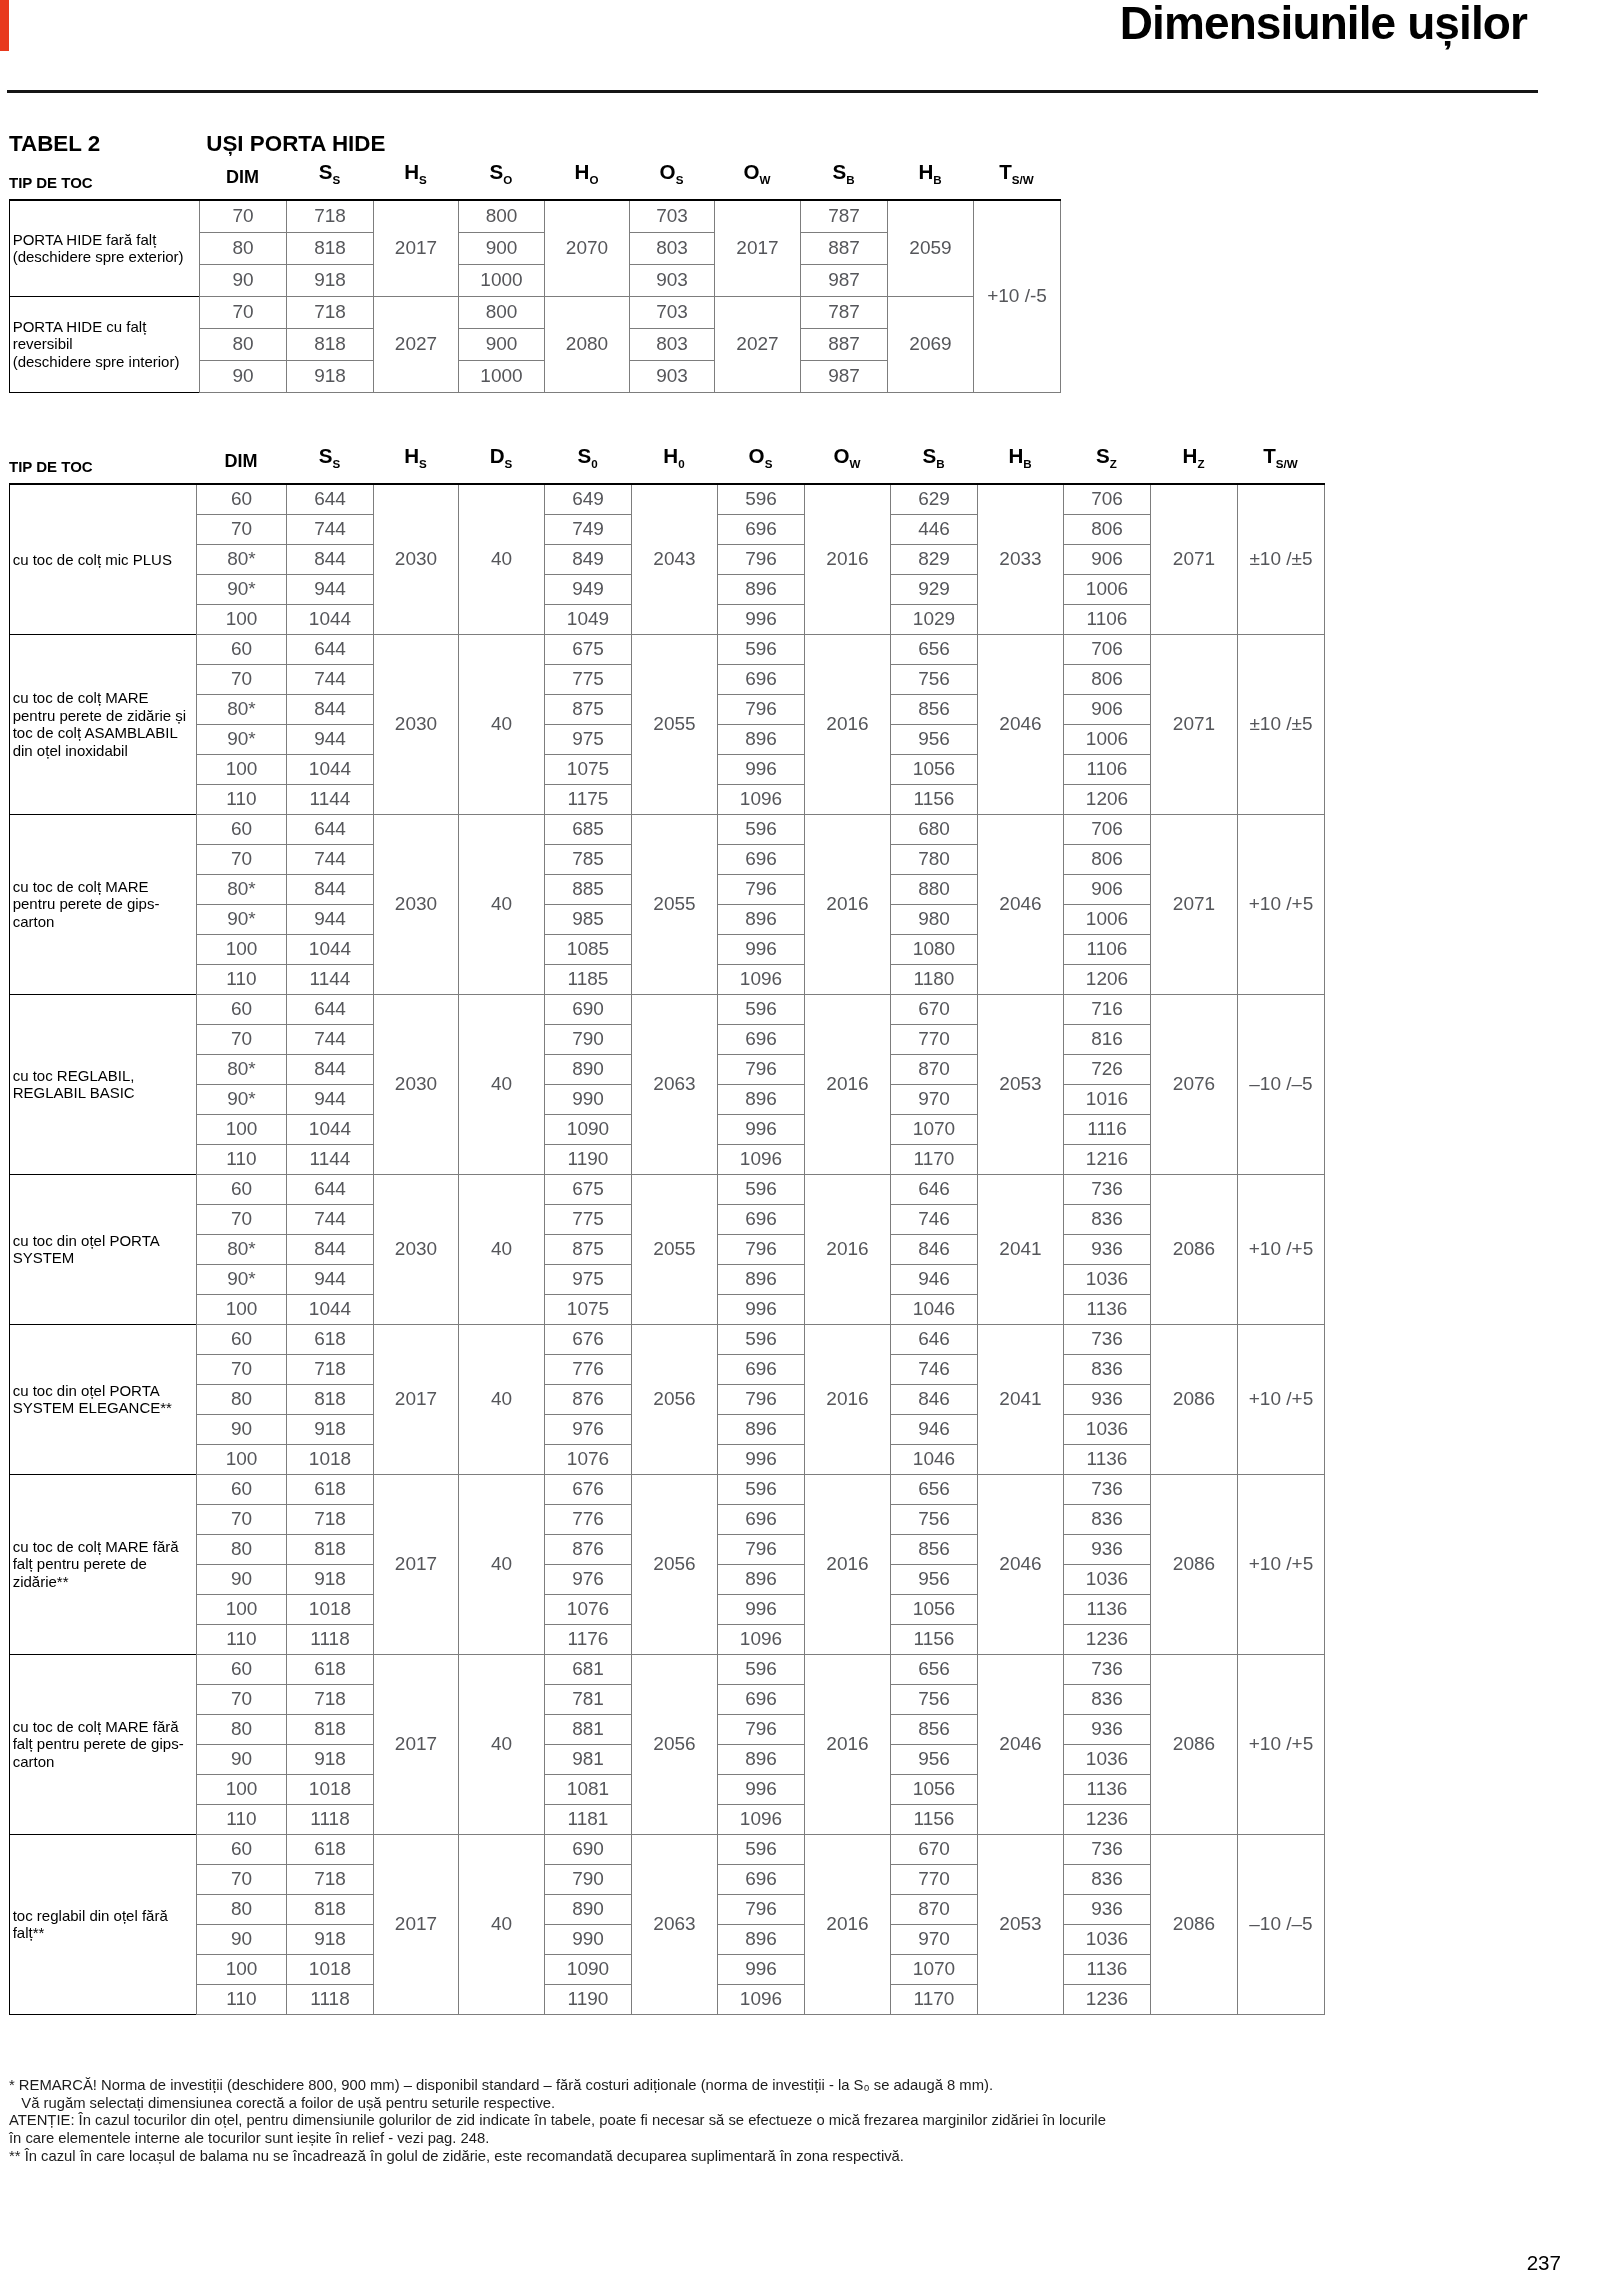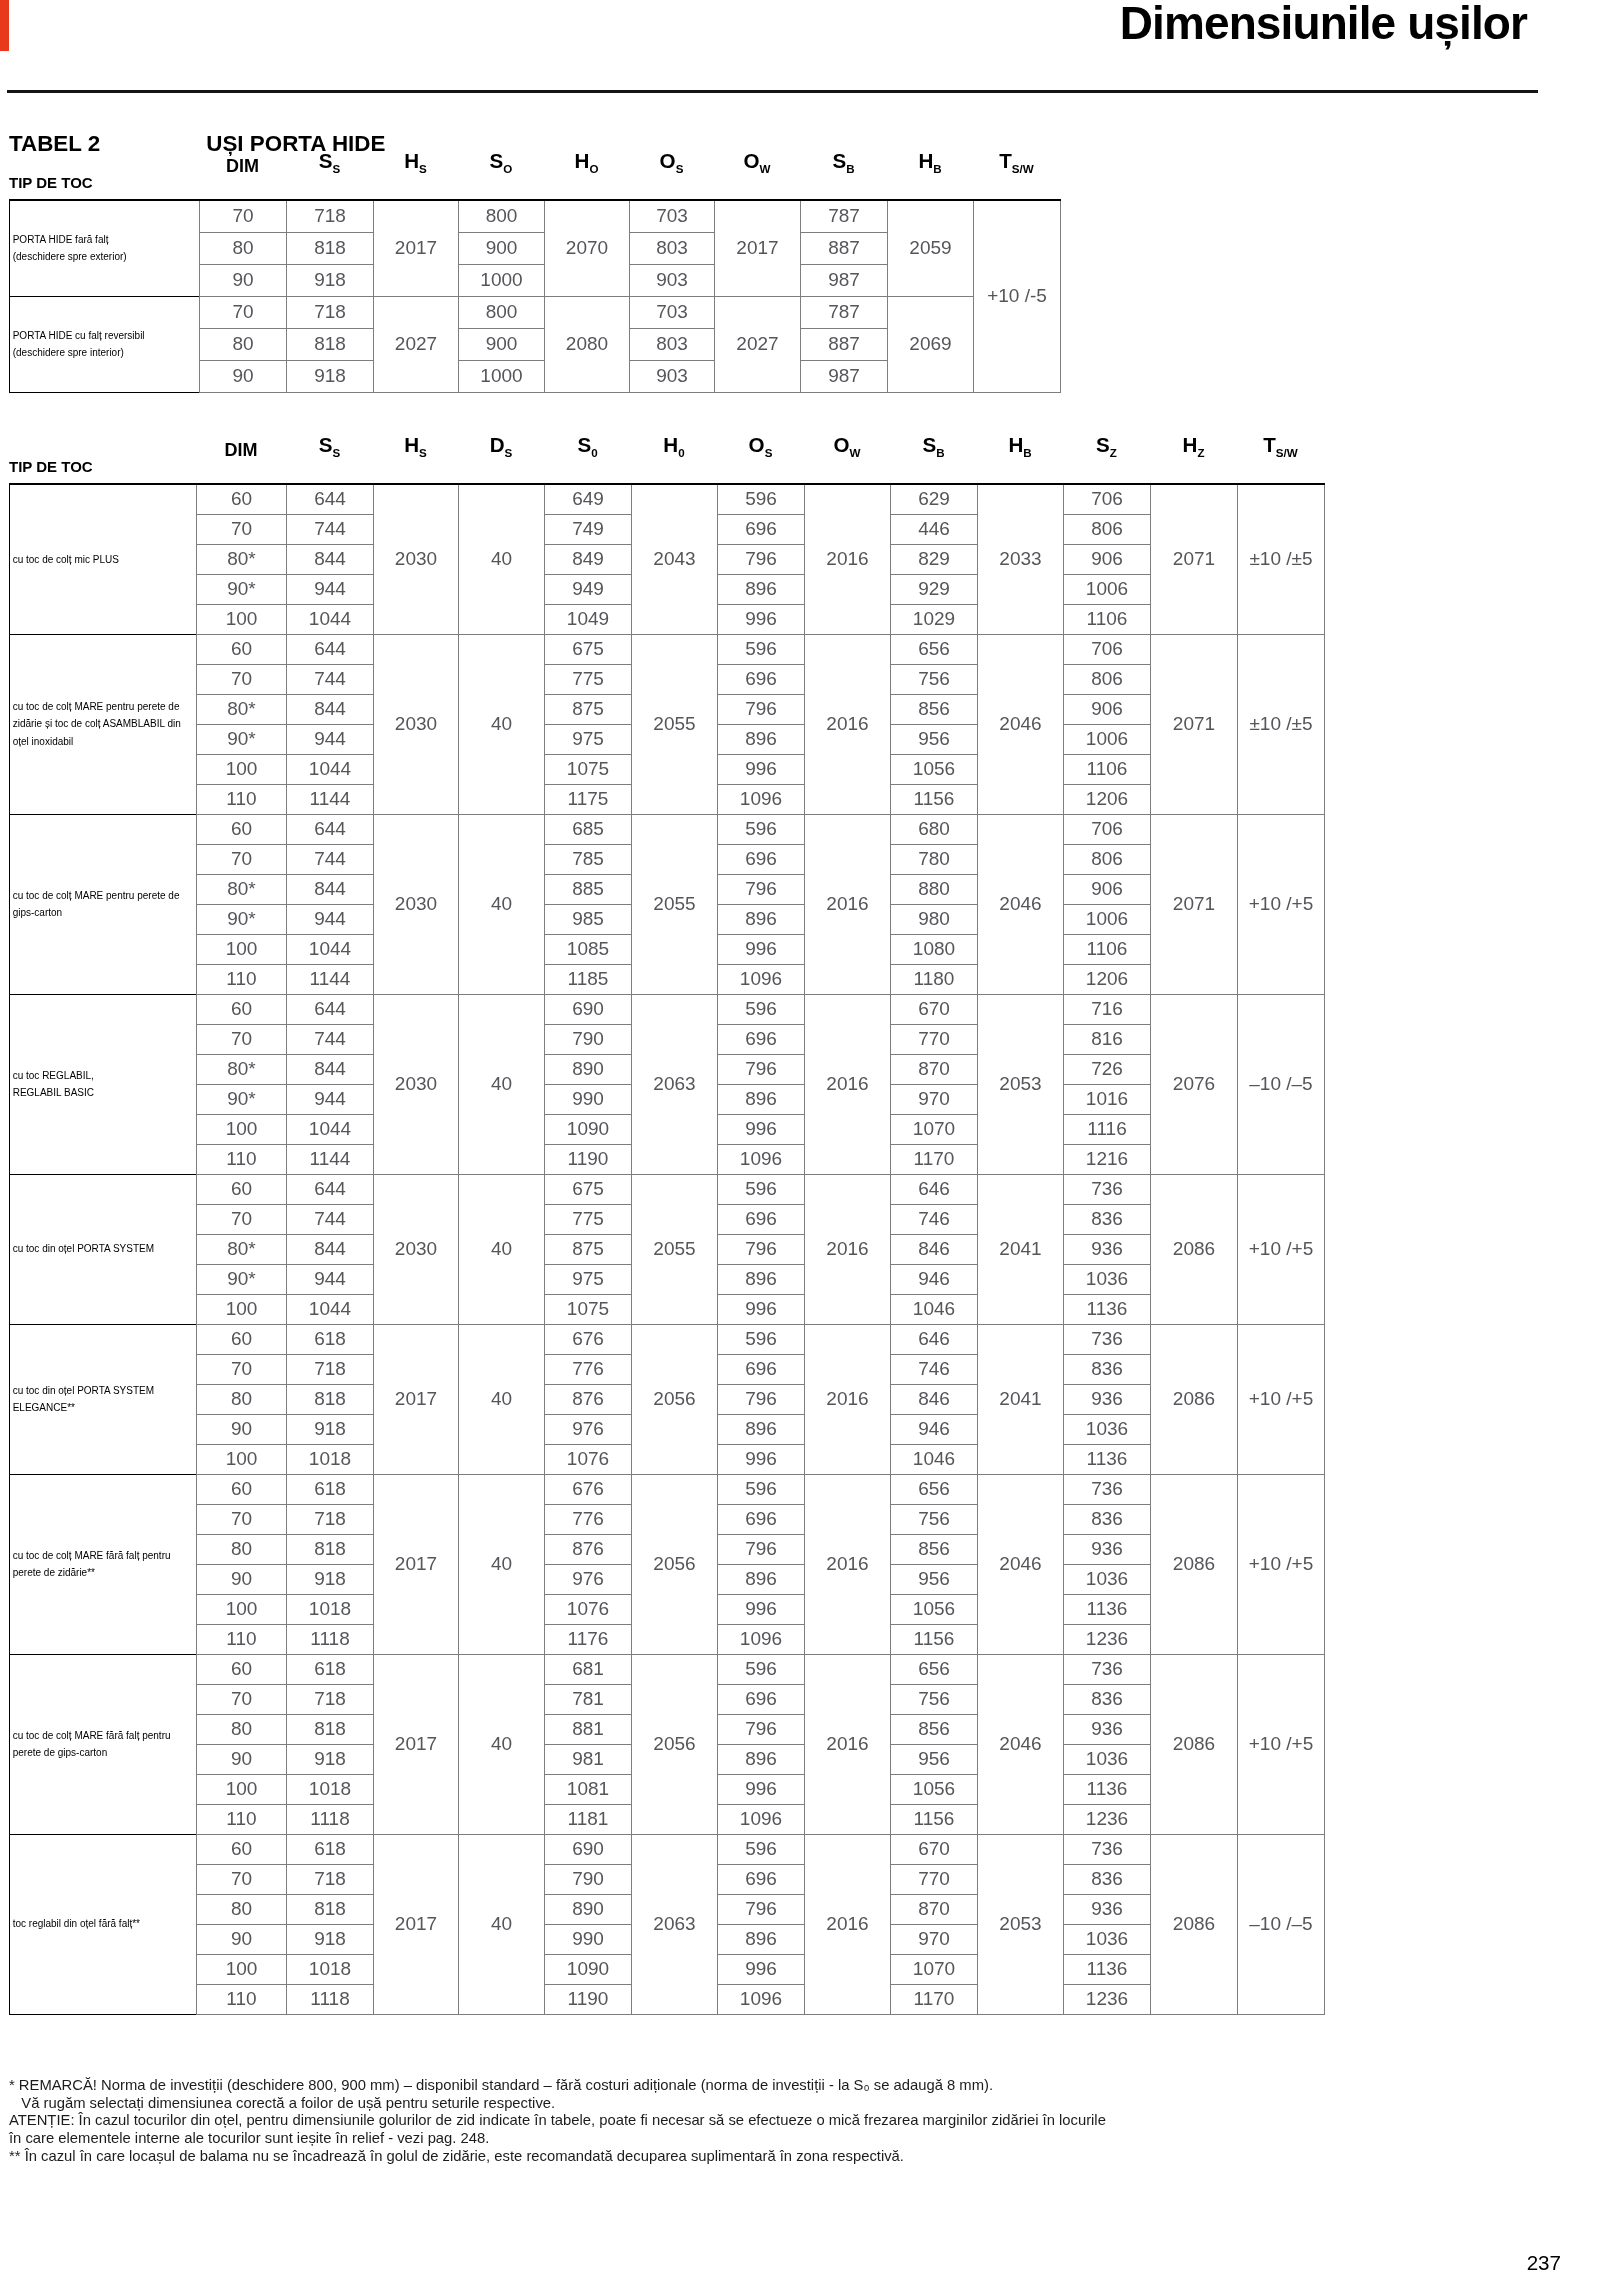--- a/index.html
+++ b/index.html
@@ -12,27 +12,27 @@
   .rule{position:absolute;left:7.2px;top:90px;width:1531px;height:2.7px;background:#151515;}
   .tblock{position:absolute;left:9px;}
   #t2block{top:131px;}
   #t3block{top:419px;}
   .tb-head{height:30px;}
   .tb-num,.tb-title{font-size:22.4px;font-weight:700;}
   .tb-title{margin-left:106px;}
   .hdr{display:flex;align-items:flex-end;}
   #t2hdr{height:38px;}
   #t3hdr{height:64px;}
-  .hcell{box-sizing:border-box;text-align:center;font-weight:700;font-size:20.6px;padding-bottom:24px;line-height:1;flex:0 0 auto;}
+  .hcell{box-sizing:border-box;text-align:center;font-weight:700;font-size:20.6px;padding-bottom:13px;line-height:1;flex:0 0 auto;}
   .hcell sub{font-size:11.6px;font-weight:700;}
   .hlabel{text-align:left;font-size:15px;padding-bottom:9px;}
   table{border-collapse:collapse;table-layout:fixed;border:1.8px solid #000;border-top:2.7px solid #000;}
   td{box-sizing:border-box;}
   td.val{border:0.9px solid #7d7d7d;text-align:center;vertical-align:middle;font-size:19px;color:#55565a;font-weight:400;padding:0;}
-  td.lbl{border-right:0.9px solid #7d7d7d;text-align:left;vertical-align:middle;font-size:10px;line-height:17.5px;color:#000;padding:1.8px 4.5px 1.8px 2.7px;white-space:pre-line;}
+  td.lbl{border-right:0.9px solid #7d7d7d;text-align:left;vertical-align:middle;font-size:15px;line-height:17.5px;color:#000;padding:1.8px 4.5px 1.8px 2.7px;white-space:pre-line;}
   tr.gs td{border-top:1.8px solid #000;}
   .notes{position:absolute;left:9px;top:2077px;width:1433px;font-size:14.8px;line-height:17.7px;color:#1c1c1c;white-space:pre-wrap;}
   .pagenum{position:absolute;right:39px;bottom:18px;font-size:20.6px;font-weight:400;color:#000;}
 </style>
 </head>
 <body>
 
 <div class="red-tab"></div>
 <h1 class="title">Dimensiunile ușilor</h1>
 <div class="rule"></div>

